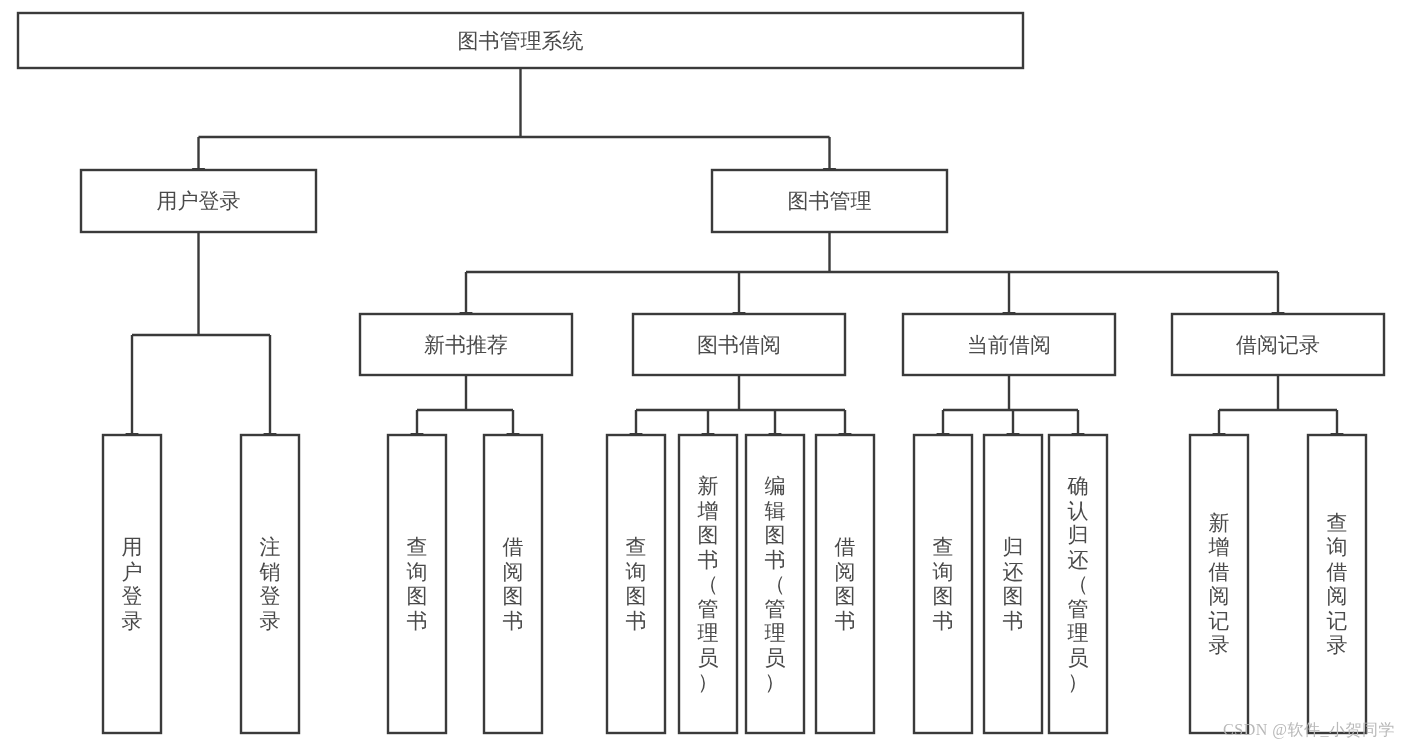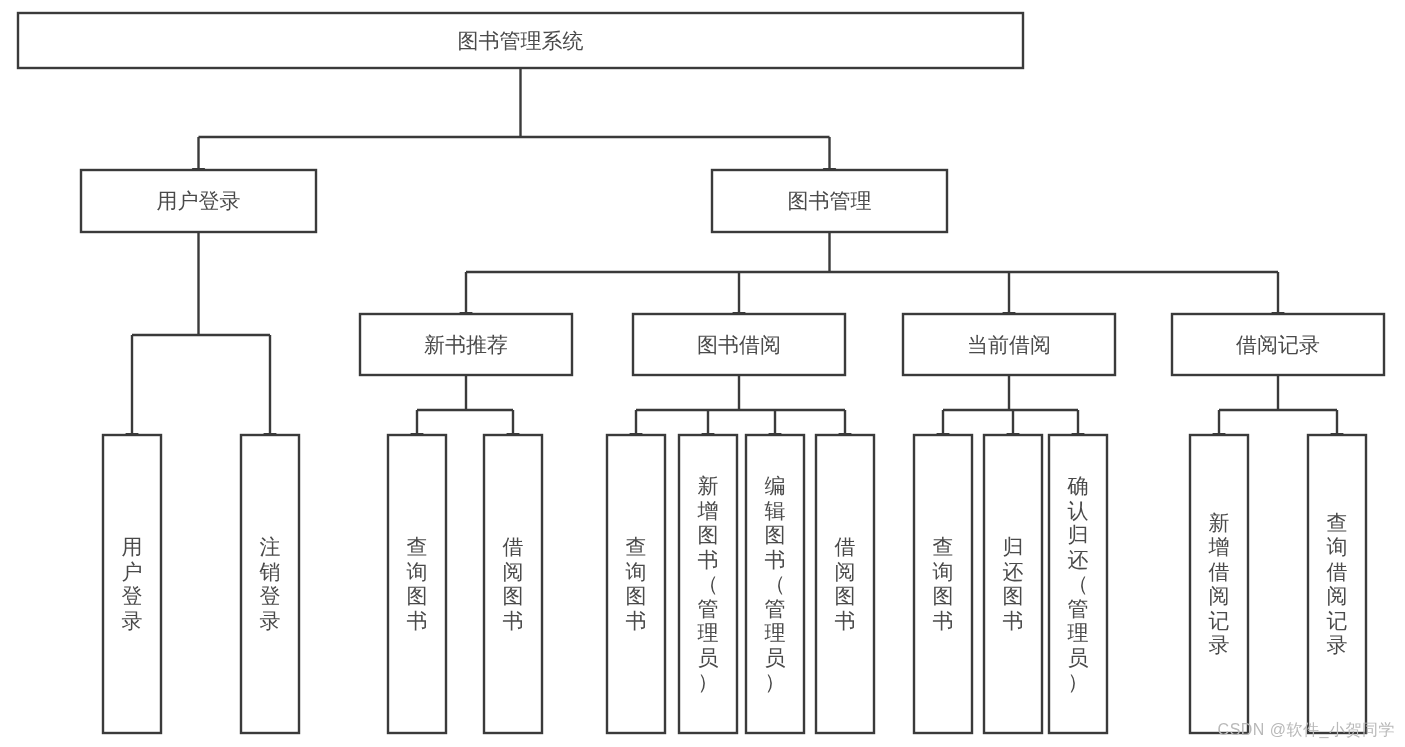--- a/index.html
+++ b/index.html
@@ -52,21 +52,21 @@
   .node-label.vertical {
     font-size: 21px;
     letter-spacing: 0px;
   }
   .watermark {
     position: absolute;
     right: 10px;
     bottom: 6px;
     color: #b9b9b9;
     font-size: 16px;
-    font-family: Liberation Sans, sans-serif;
+    font-family: Liberation Serif, serif;
     white-space: nowrap;
     user-select: none;
     letter-spacing: 0.5px;
   }
 </style>
 </head>
 <body>
 
 <div id="diagram-root">
 

